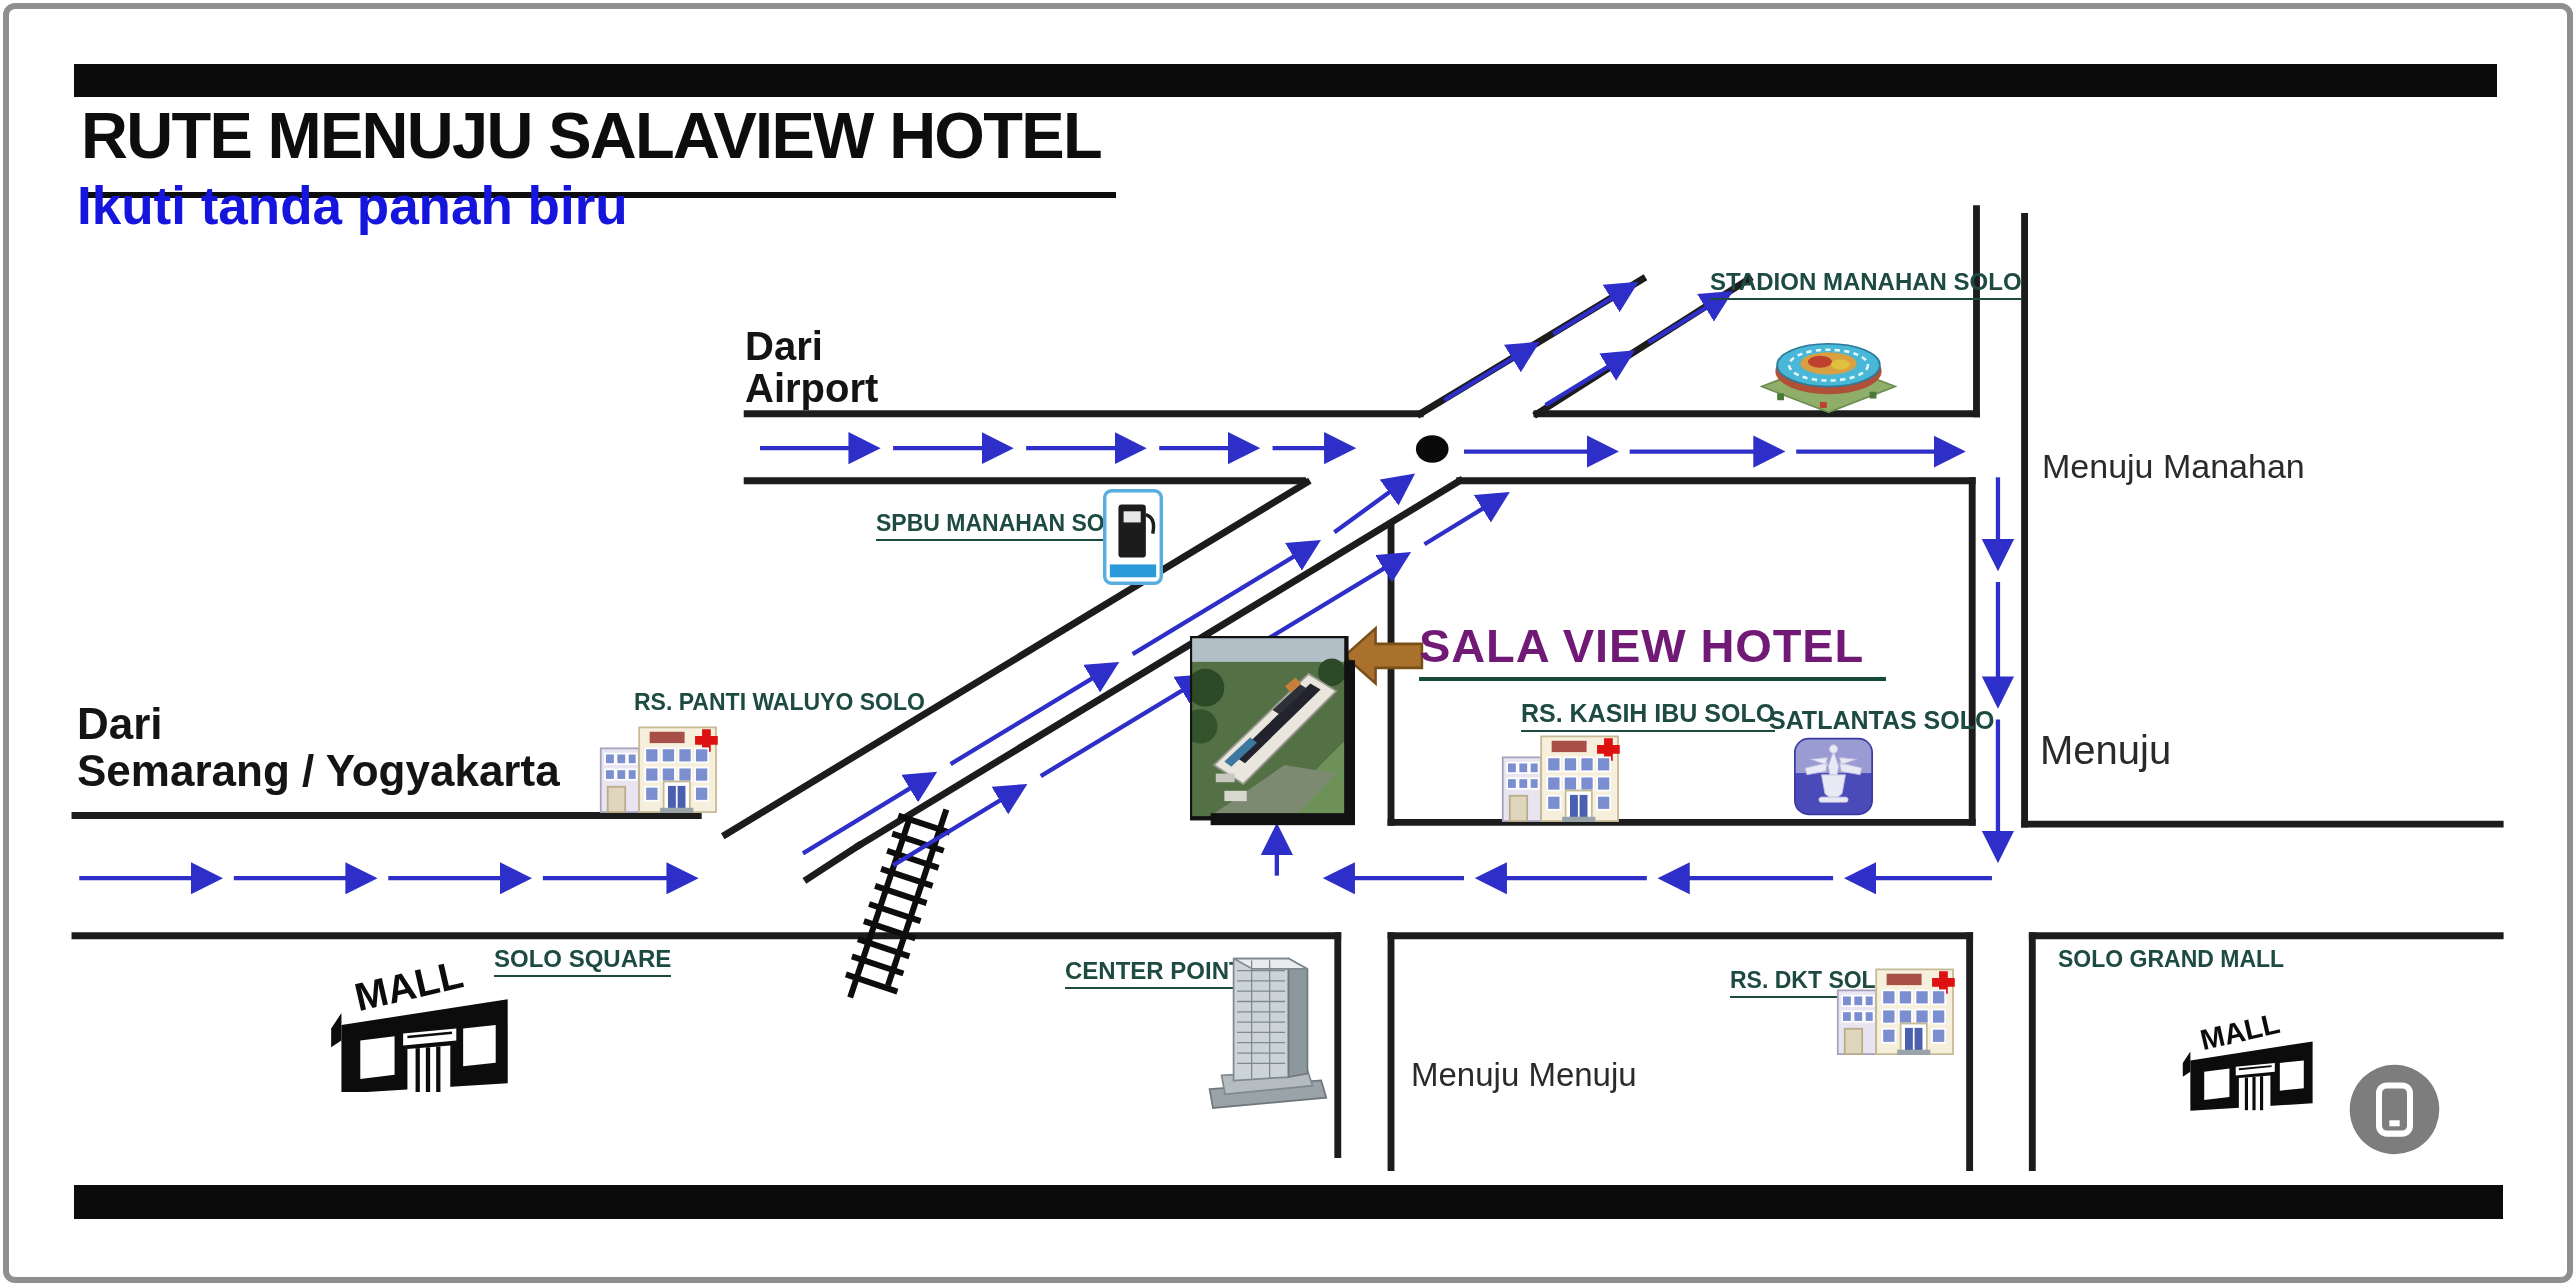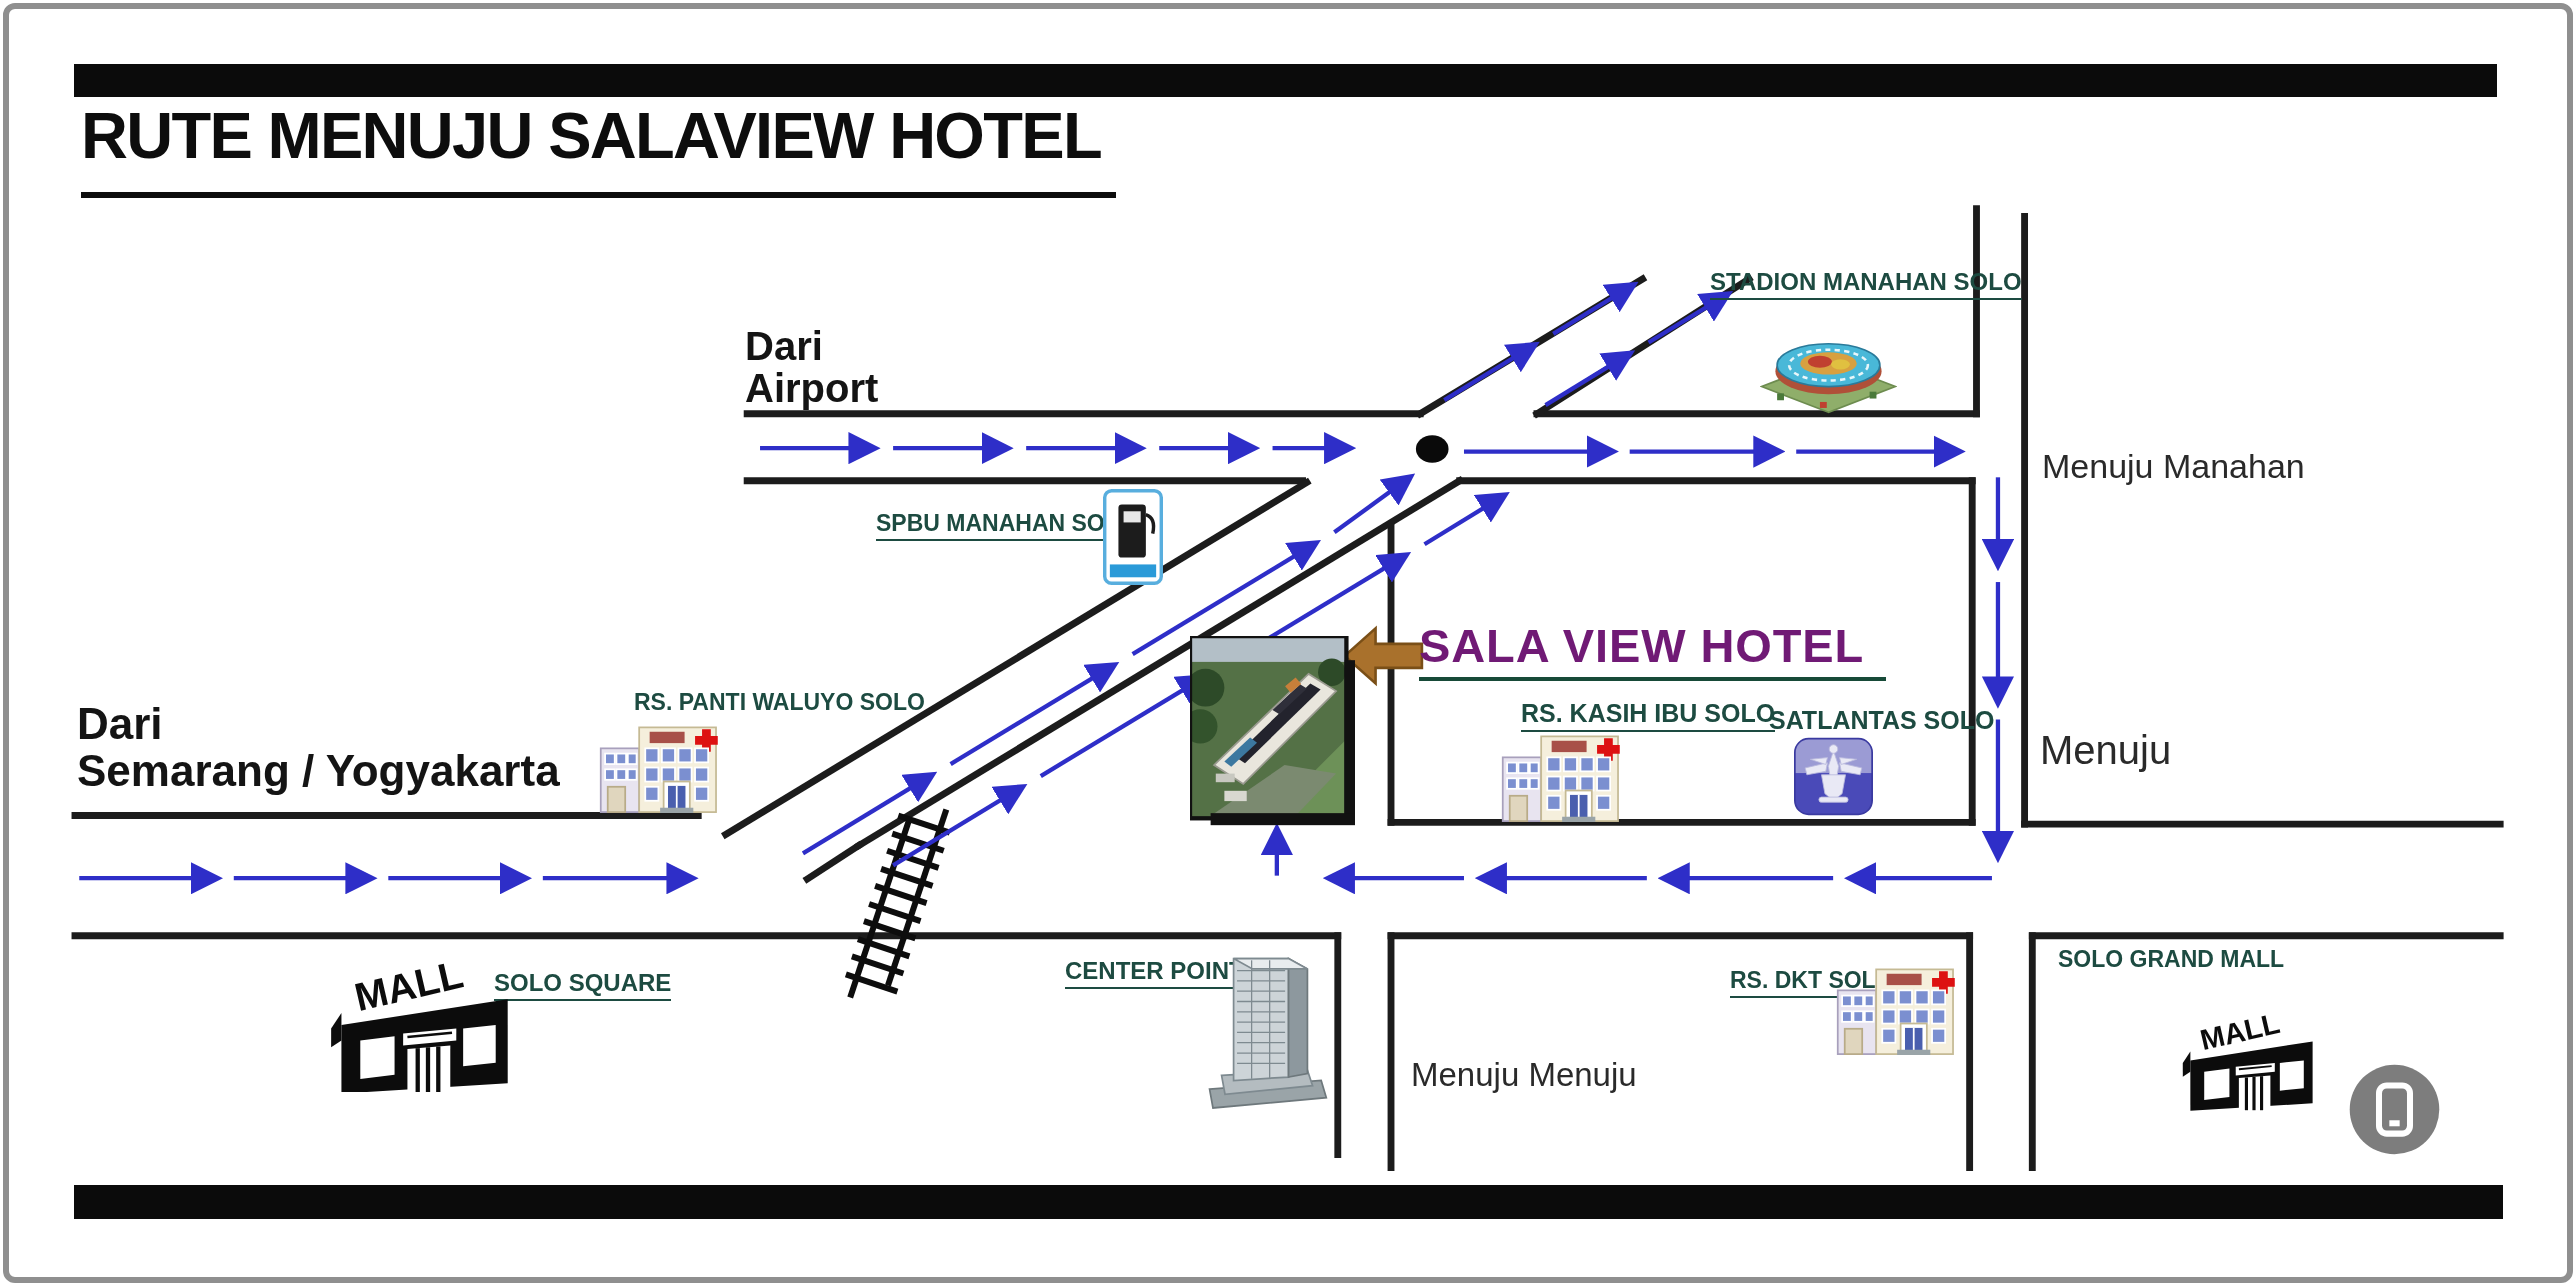--- a/index.html
+++ b/index.html
@@ -25,21 +25,21 @@
 
   .teal{color:#1d4b41;font-weight:bold;}
   .u{border-bottom:2.6px solid #1d4b41;padding-bottom:1.7px;}
   .l-stadion{left:1710px;top:268px;font-size:24px;}
   .l-spbu{left:876px;top:510px;font-size:23px;}
   .l-sala{left:1419px;top:618px;font-size:47px;color:#701a75;font-weight:bold;
           border-bottom:4.3px solid #174a38;padding-bottom:4.3px;padding-right:22px;letter-spacing:0.9px;}
   .l-kasih{left:1521px;top:699px;font-size:25px;}
   .l-satlantas{left:1769px;top:706px;font-size:25px;}
   .l-panti{left:634px;top:689px;font-size:23px;}
-  .l-square{left:494px;top:945px;font-size:24px;margin-top:24px;}
+  .l-square{left:494px;top:945px;font-size:24px;}
   .l-center{left:1065px;top:957px;font-size:24px;}
   .l-dkt{left:1730px;top:967px;font-size:23px;}
   .l-grand{left:2058px;top:946px;font-size:23px;}
 
   .icon{position:absolute;}
   .i-stadium{left:1760px;top:318px;width:137px;height:96px;}
   .i-gas{left:1103px;top:489px;width:60px;height:96px;}
   .i-hosp-panti{left:599px;top:721px;width:131px;height:94px;}
   .i-hosp-kasih{left:1501px;top:730px;width:131px;height:94px;}
   .i-hosp-dkt{left:1836px;top:963px;width:131px;height:94px;}
@@ -152,20 +152,21 @@
       <line x1="1682" y1="466" x2="1787" y2="402" marker-end="url(#ab)"></line>
       <line x1="1809" y1="389" x2="1902" y2="332" marker-end="url(#ab)"></line>
       <line x1="1800" y1="472" x2="1898" y2="412" marker-end="url(#ab)"></line>
       <line x1="1920" y1="399" x2="2012" y2="343" marker-end="url(#ab)"></line>
     </g>
 
     <polygon points="1566,764 1602,732 1602,750 1656,750 1656,778 1602,778 1602,796" fill="#a9712c" stroke="#7a4f17" stroke-width="3"></polygon>
   </svg>
 
   <div class="lbl title">RUTE MENUJU SALAVIEW HOTEL</div>
+  <div class="lbl subtitle">Ikuti tanda panah biru</div>
 
   <div class="lbl origin o-airport">
     <div>Dari</div>
     <div>Airport</div>
   </div>
   <div class="lbl origin o-semarang">
     <div>Dari</div>
     <div>Semarang / Yogyakarta</div>
   </div>
 

